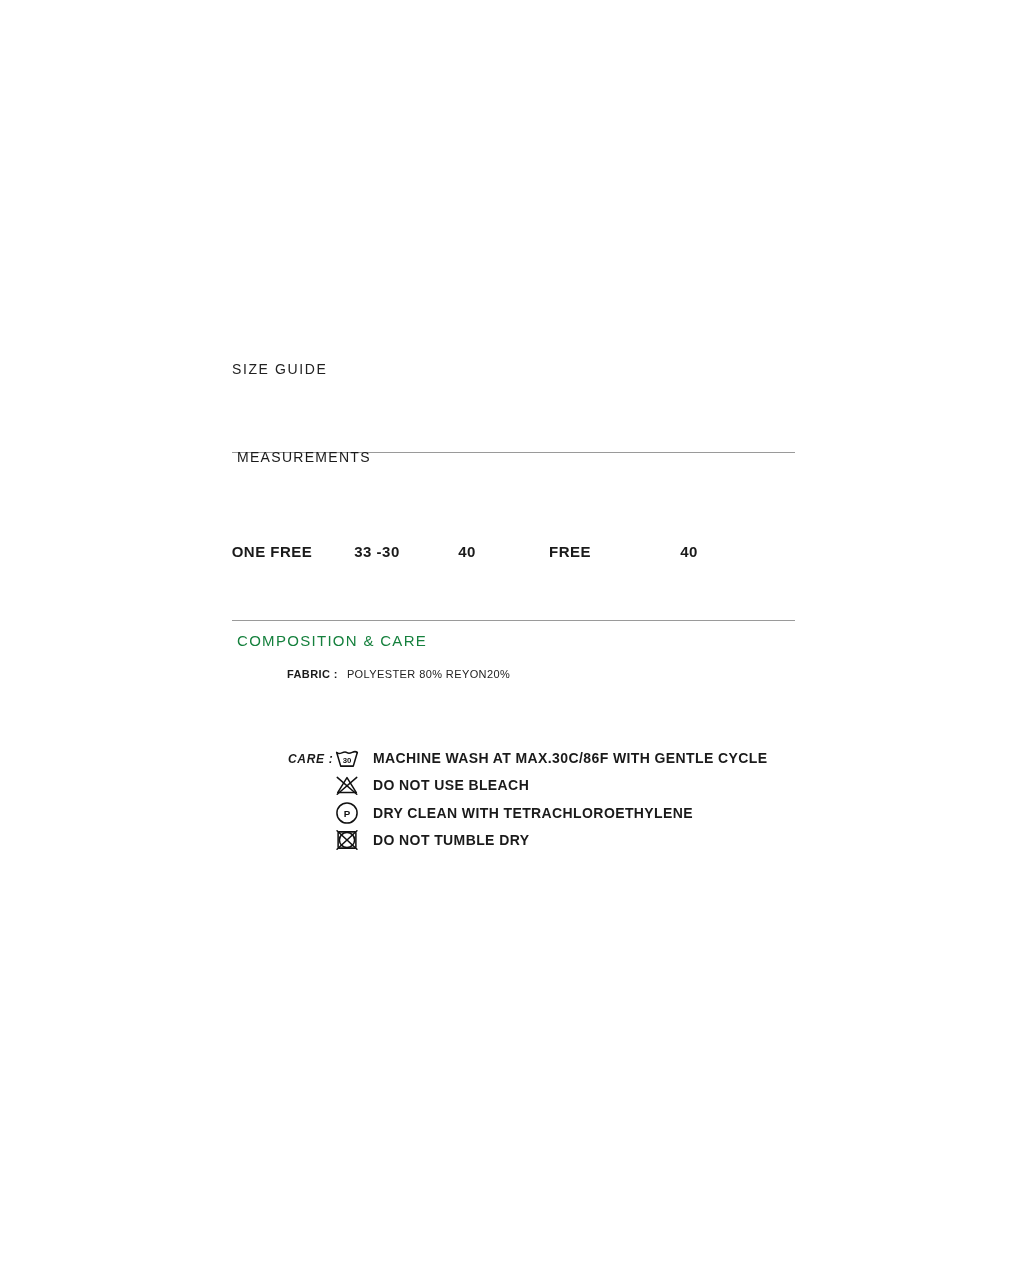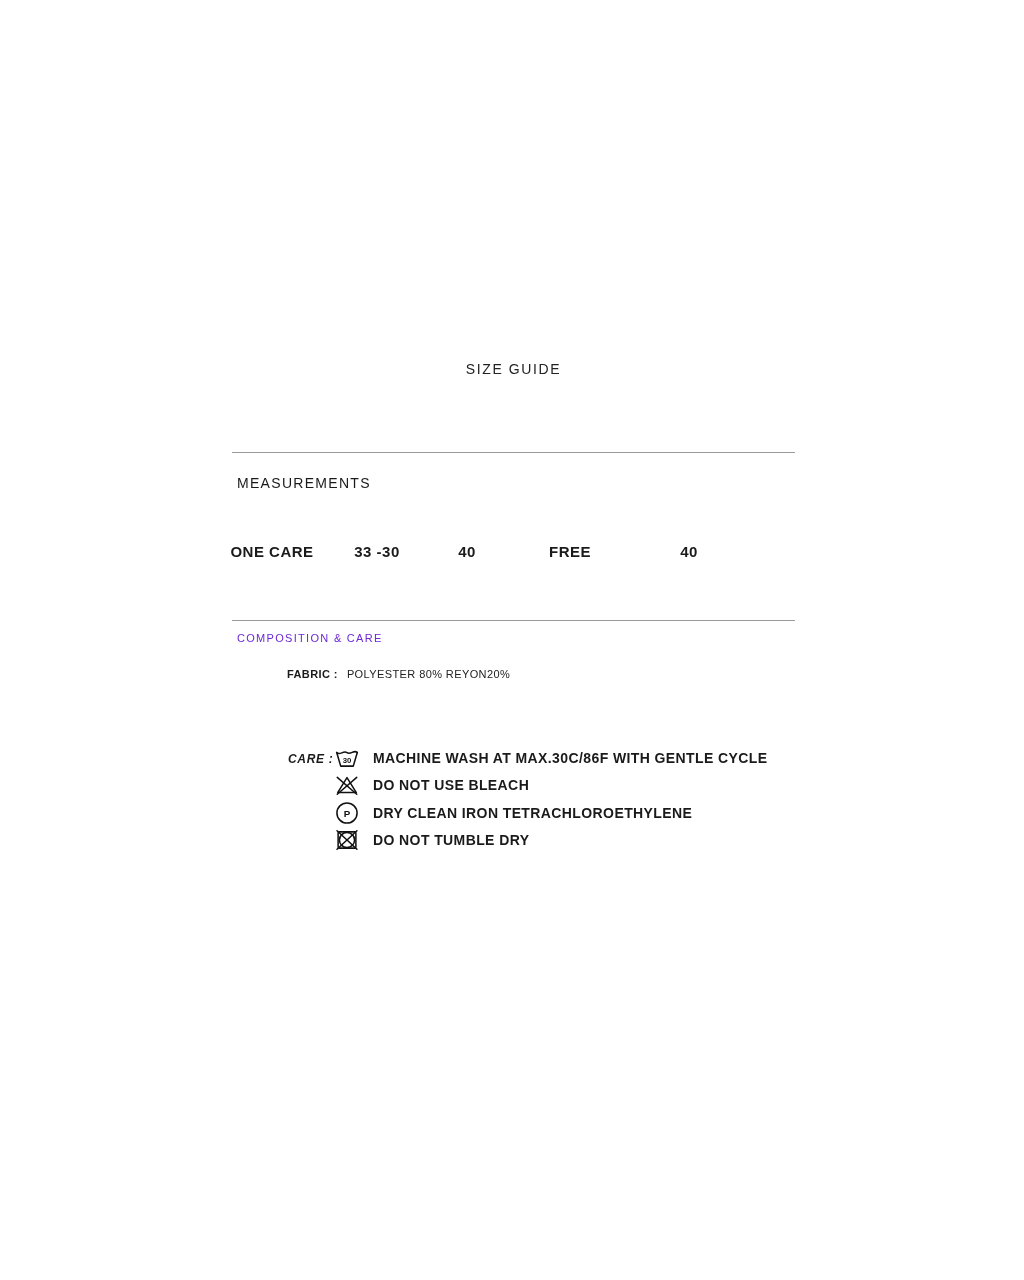--- a/index.html
+++ b/index.html
@@ -6,49 +6,49 @@
   .page {
     position:relative; width:1024px; height:1280px; margin:0 auto;
     background:#ffffff; color:#1a1a1a;
     font-family:"Liberation Sans", sans-serif;
     overflow:hidden;
   }
   .content { position:absolute; left:232px; top:0; width:563px; height:1280px; }
 
   .eyebrow {
     position:absolute; top:361px; left:0; width:100%;
-    text-align:center; font-size:14px; letter-spacing:1.6px; color:#222222;
+    text-align:left; font-size:14px; letter-spacing:1.6px; color:#222222;
   }
   .title {
     position:absolute; top:398px; left:0; width:100%;
     text-align:center; font-size:27px; font-weight:bold; letter-spacing:2.5px; color:#111111;
   }
   .rule { position:absolute; left:0; width:100%; border-top:1.5px solid #9a9a9a; height:0; }
   .rule-1 { top:452px; }
   .rule-2 { top:620px; }
 
   .meas-heading {
-    position:absolute; top:475px; left:5px;
+    position:absolute; top:449px; left:5px;
     font-size:14px; letter-spacing:1.3px; color:#1a1a1a;
   }
 
   .thead, .tvals { position:absolute; left:0; width:100%; height:18px; }
   .thead { top:505px; font-size:14px; letter-spacing:1px; }
   .tvals { top:543px; font-size:15px; font-weight:bold; letter-spacing:0.5px; }
   .thead span, .tvals span {
     position:absolute; transform:translateX(-50%); white-space:nowrap; top:0;
   }
   .h-c0 { left:37px; }  .h-c1 { left:144px; } .h-c2 { left:235px; }
   .h-c3 { left:338px; } .h-c4 { left:485px; }
   .v-c0 { left:40px; }  .v-c1 { left:145px; } .v-c2 { left:235px; }
   .v-c3 { left:338px; } .v-c4 { left:457px; }
 
   .comp-heading {
     position:absolute; top:632px; left:5px;
-    font-size:11px; letter-spacing:1.3px; color:#6d28d9;
+    font-size:15px; letter-spacing:1.3px; color:#15803d;
   }
   .fabric-row {
     position:absolute; top:668px; left:55px;
     font-size:11px; letter-spacing:0.4px; white-space:nowrap;
   }
   .fabric-label { font-weight:bold; margin-right:9px; }
   .fabric-value { color:#222222; }
 
   .care-block { position:absolute; top:744px; left:0; width:100%; }
   .care-label {
@@ -76,21 +76,21 @@
   <div class="content">
 
     <div class="eyebrow">SIZE GUIDE</div>
 
     <div class="rule rule-1"></div>
 
     <div class="meas-heading">MEASUREMENTS</div>
 
 
     <div class="tvals">
-      <span class="v-c0">ONE CARE</span>
+      <span class="v-c0">ONE FREE</span>
       <span class="v-c1">33 -30</span>
       <span class="v-c2">40</span>
       <span class="v-c3">FREE</span>
       <span class="v-c4">40</span>
     </div>
 
     <div class="rule rule-2"></div>
 
     <div class="comp-heading">COMPOSITION &amp; CARE</div>
 
@@ -126,21 +126,21 @@
         </div>
 
 
         <div class="care-row">
           <span class="care-icon">
             <svg viewBox="0 0 24 24">
               <circle cx="12" cy="12" r="9.3"></circle>
               <text x="12" y="15.3" text-anchor="middle" font-size="9">P</text>
             </svg>
           </span>
-          <span class="care-text">DRY CLEAN IRON TETRACHLOROETHYLENE</span>
+          <span class="care-text">DRY CLEAN WITH TETRACHLOROETHYLENE</span>
         </div>
 
         <div class="care-row">
           <span class="care-icon">
             <svg viewBox="0 0 24 24">
               <rect x="3.8" y="4.5" width="16.4" height="15" rx="1"></rect>
               <circle cx="12" cy="12" r="7"></circle>
               <line x1="2.8" y1="3.4" x2="21.2" y2="20.6"></line>
               <line x1="21.2" y1="3.4" x2="2.8" y2="20.6"></line>
             </svg>

